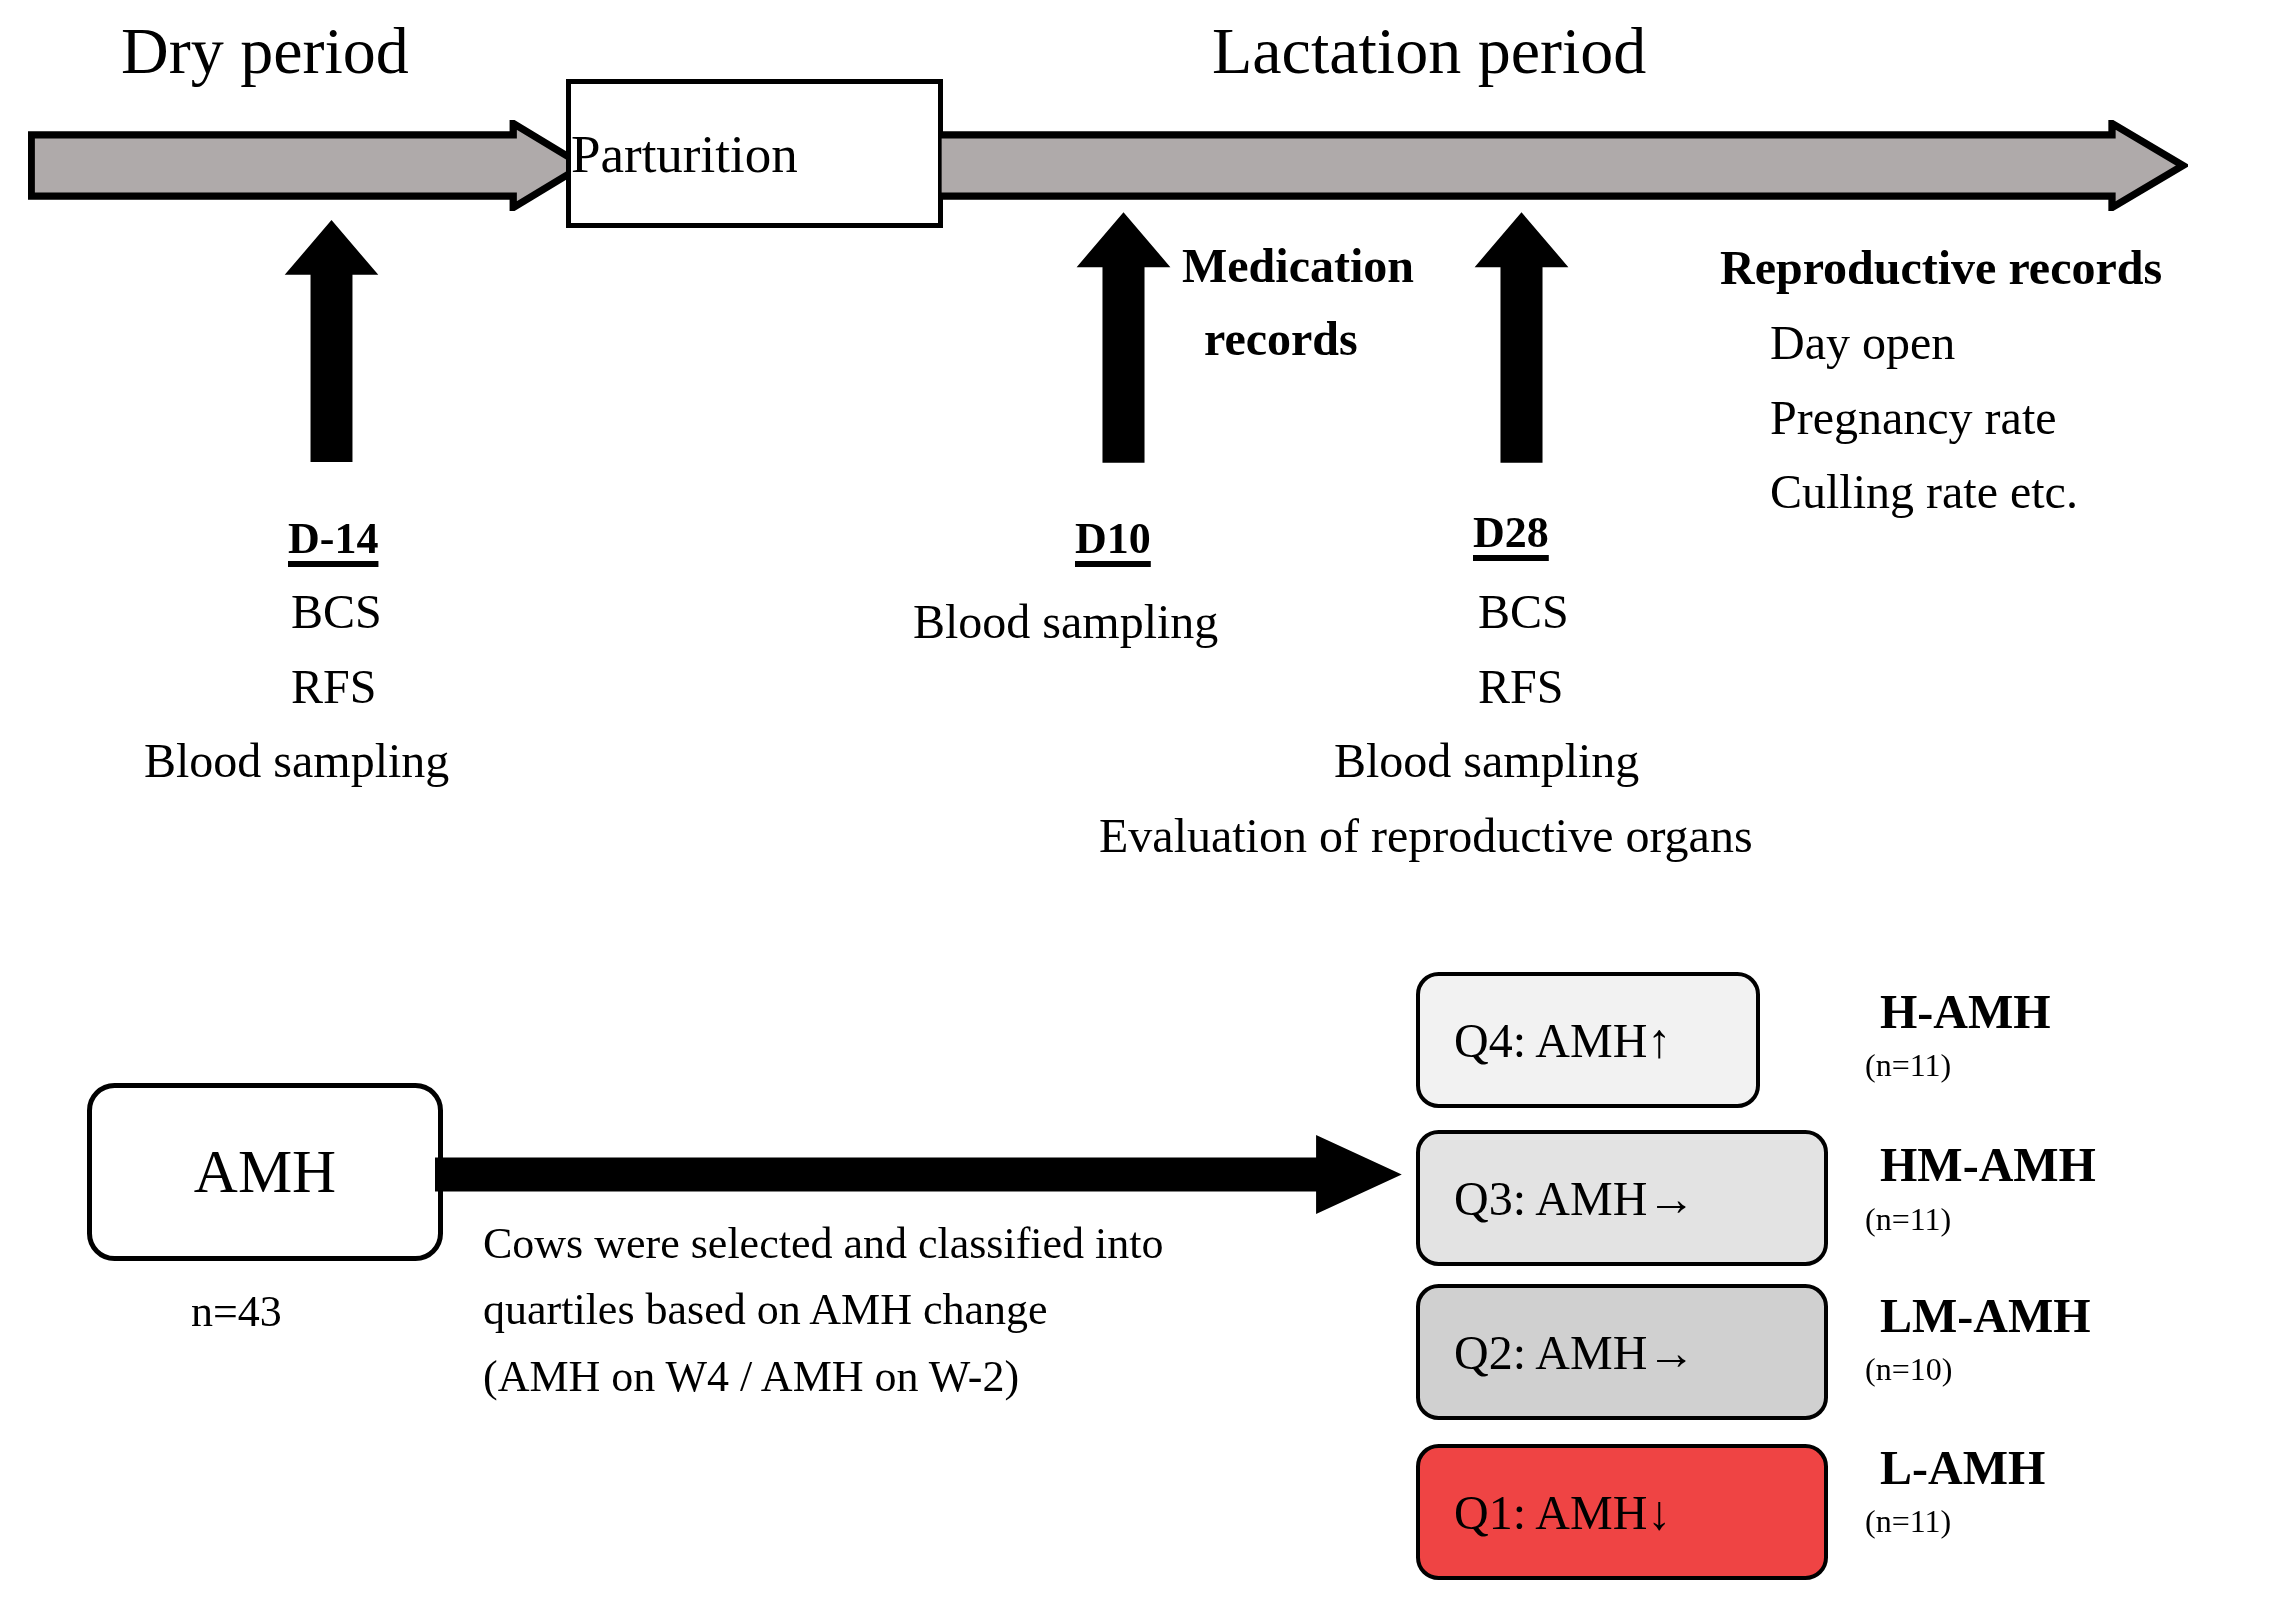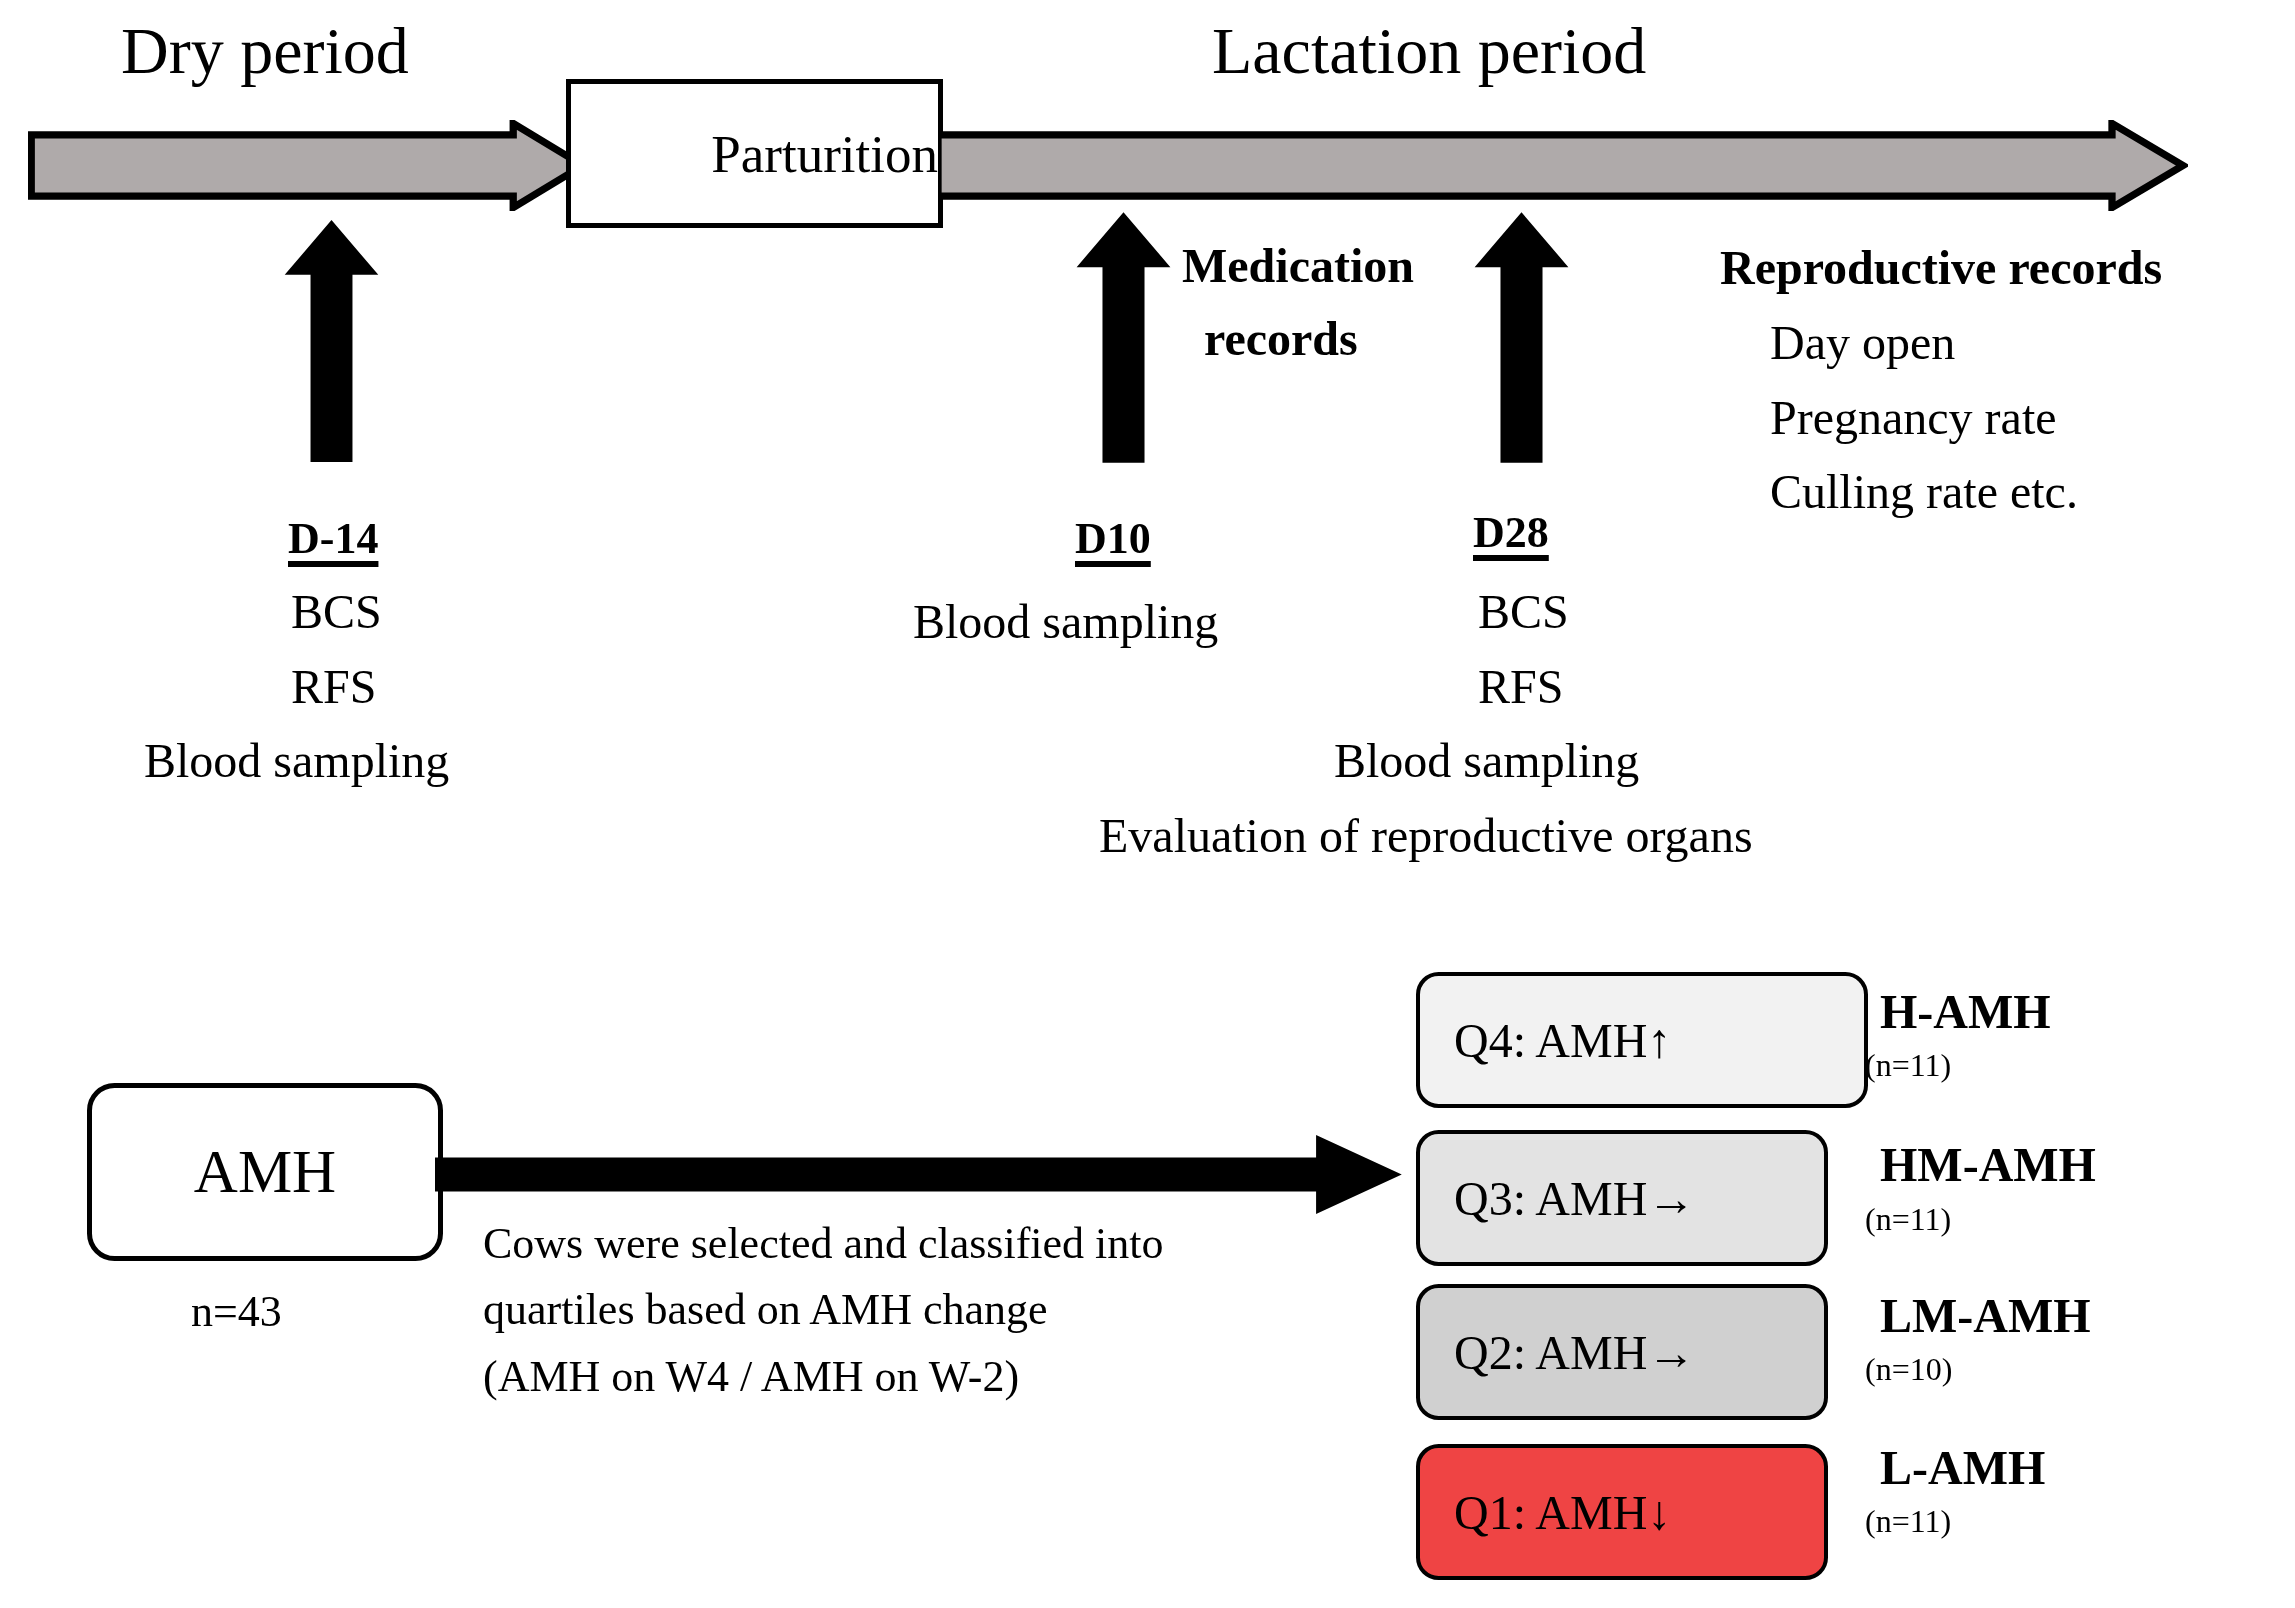--- a/index.html
+++ b/index.html
@@ -25,21 +25,21 @@
   .period-label {
     font-size: 66px;
     font-weight: normal;
   }
   
   .parturition-box {
     border: 5.7px solid #000000;
     background: #ffffff;
     display: flex;
     align-items: center;
-    justify-content: flex-end;
+    justify-content: flex-start;
     box-sizing: border-box;
   }
   .parturition-box span {
     font-size: 53px;
   }
   
   .day-label {
     font-size: 44px;
     font-weight: bold;
     text-decoration: underline;
@@ -156,21 +156,21 @@
   <div class="abs" style="left:435px; top:1130px;">
     <svg width="970" height="89" viewBox="0 0 1200 110">
       <polygon points="0,34 1090,34 1090,6 1196,55 1090,104 1090,76 0,76" fill="#000000"></polygon>
     </svg>
   </div>
 
   <div class="abs txt desc-line" style="left:483px; top:1222px;">Cows were selected and classified into</div>
   <div class="abs txt desc-line" style="left:483px; top:1288px;">quartiles based on AMH change</div>
   <div class="abs txt desc-line" style="left:483px; top:1355px;">(AMH on W4 / AMH on W-2)</div>
 
-  <div class="abs q-box" style="left:1416px; top:972px; width:452px; height:136px; background:#f2f2f2;">
+  <div class="abs q-box" style="left:1416px; top:972px; width:344px; height:136px; background:#f2f2f2;">
     <span>Q4: AMH↑</span>
   </div>
   <div class="abs txt grp-name" style="left:1880px; top:988px;">H-AMH</div>
   <div class="abs txt grp-n" style="left:1865px; top:1049px;">(n=11)</div>
 
   <div class="abs q-box" style="left:1416px; top:1130px; width:412px; height:136px; background:#e3e3e3;">
     <span>Q3: AMH→</span>
   </div>
   <div class="abs txt grp-name" style="left:1880px; top:1141px;">HM-AMH</div>
   <div class="abs txt grp-n" style="left:1865px; top:1203px;">(n=11)</div>

